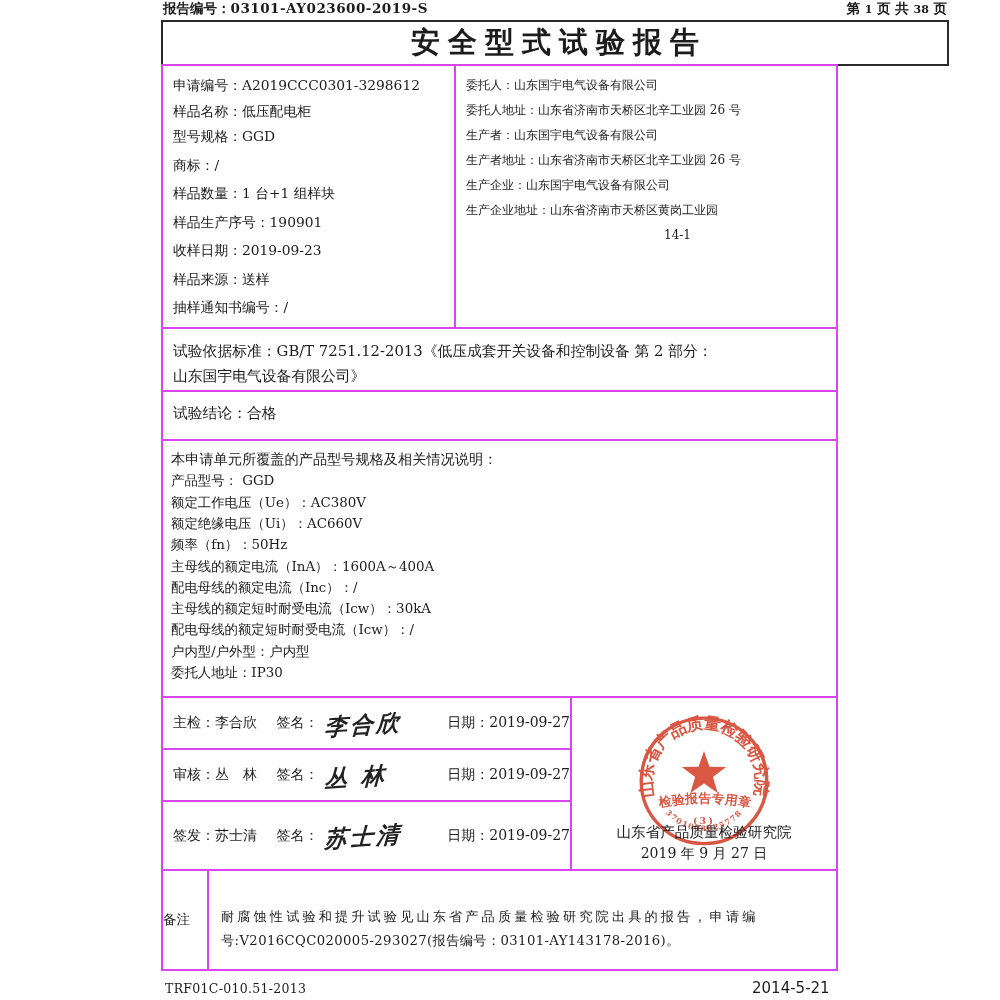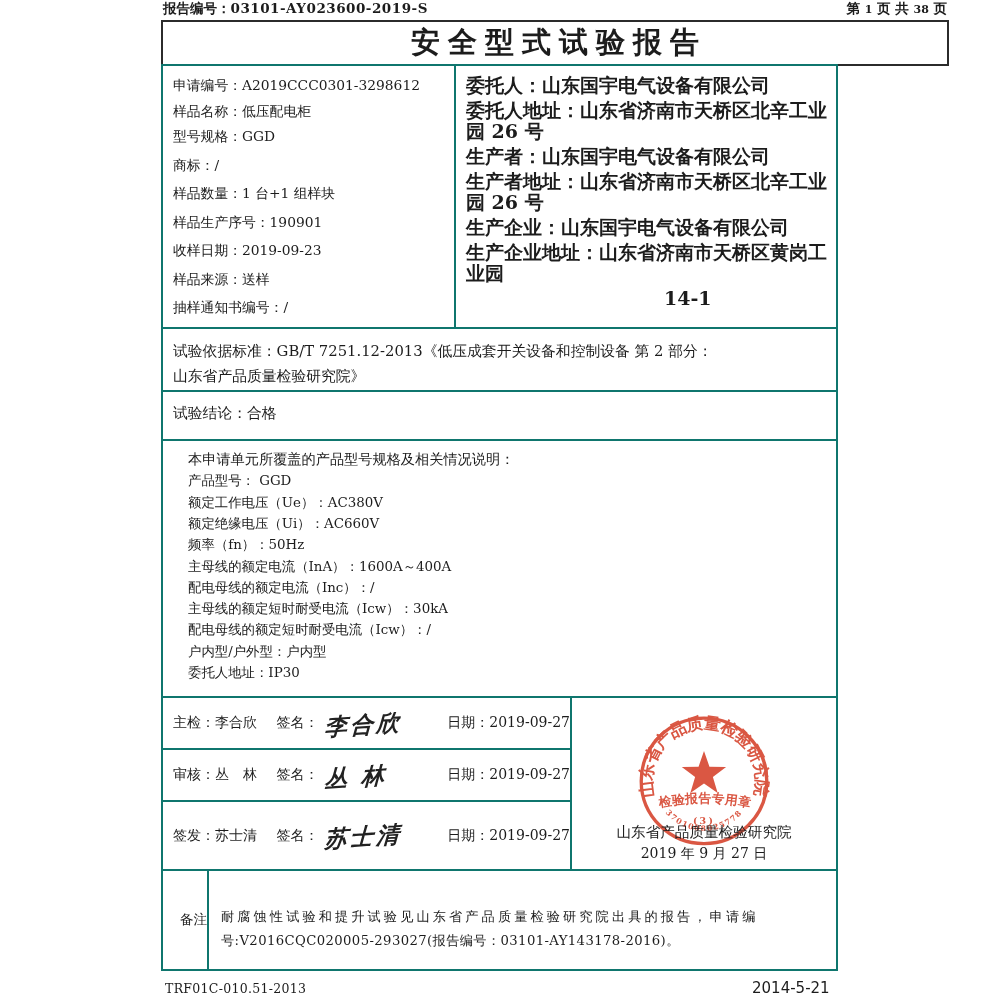--- a/index.html
+++ b/index.html
@@ -11,54 +11,54 @@
   
   .page-header { display:flex; justify-content:space-between; align-items:flex-end; height:17px; font-size:13.5px; font-weight:bold; padding:0 2px 2px 2px; }
   .page-header .num { font-weight:600; letter-spacing:.5px; }
   .page-header .pg-digit { font-size:11px; }
 
   
   .title-box { border:2px solid #2b2b2b; height:46px; display:flex; align-items:center; justify-content:center; }
   .title-box h1 { font-size:29px; font-weight:bold; letter-spacing:8px; text-indent:8px;font-family:Liberation Mono, monospace; }
 
   table { border-collapse:collapse; width:677px; table-layout:fixed; margin-top:-2px; }
-  td { border:2px solid #0f766e; vertical-align:top; }
+  td { border:2px solid #d946ef; vertical-align:top; }
 
   
   .info-left { width:293px; padding:9px 8px 4px 10px; font-size:13.8px; }
   .info-left div { margin-bottom:5.2px; line-height:20.5px; }
   .info-left div.sp { margin-bottom:8px; }
-  .info-right { padding:9px 0 4px 10px; font-size:19px;font-weight:bold; }
+  .info-right { padding:9px 0 4px 10px; font-size:12px; }
   .info-right div { line-height:21px; margin-bottom:4px; }
   .group-gap { }
   .indent-151 { padding-left:198px; }
 
   .std-cell { height:63px; padding:9px 10px 0 10px; font-size:14.8px; line-height:25px; }
   .concl-cell { height:47px; padding:12px 10px 16px 10px; font-size:14.8px; }
 
-  .coverage-cell { height:257px; padding:8px 10px 0 25px; font-size:13.4px; }
+  .coverage-cell { height:257px; padding:8px 10px 0 8px; font-size:13.4px; }
   .coverage-cell div { line-height:21.3px; }
   .coverage-cell div:first-child { font-size:14.2px; }
 
   
   .sig-cell { width:409px; height:52px; padding:0 0 0 10px; font-size:14px; }
   .sig-row3 .sig-cell { height:69px; }
   .sig-inner { display:flex; align-items:center; height:100%; }
   .sig-role { width:105px; }
   .sig-label { width:48px; }
   .hw { display:inline-block; width:125px; font-family:"DejaVu Sans","Liberation Sans",sans-serif; font-style:italic; font-weight:600; font-size:23px; transform:rotate(-4deg) skewX(-6deg); letter-spacing:3px; color:#222; white-space:nowrap; }
   .sig-date { white-space:nowrap; }
 
   .stamp-cell { position:relative; padding:0; }
   .stamp-svg { position:absolute; left:50%; top:-6px; transform:translateX(-50%); opacity:.9; }
   .stamp-org { position:absolute; left:0; right:0; bottom:27px; text-align:center; font-size:14.6px; }
   .stamp-date { position:absolute; left:0; right:0; bottom:6px; text-align:center; font-size:14px; }
 
   
-  .remark-label { width:46px; height:100px; text-align:right; vertical-align:middle; font-size:13.5px; }
+  .remark-label { width:46px; height:100px; text-align:left; vertical-align:middle; font-size:13.5px; }
   .remark-cell { padding:22px 10px 0 12px; font-size:13.2px; }
   .remark-cell .l1 { letter-spacing:3.1px; line-height:24px;margin-top:12px; }
   .remark-cell .l2 { letter-spacing:.4px; line-height:24px; }
 
   
   .footer-left { position:absolute; left:165px; top:981px; font-size:12.5px; letter-spacing:.3px; }
   .footer-right { position:absolute; left:752px; top:979px; font-size:15px; font-family:"DejaVu Sans","Liberation Sans",sans-serif; }
 </style>
 </head>
 <body>
@@ -108,21 +108,21 @@
         </td>
       </tr>
     </tbody>
       </table>
 
     <table>
       <tbody>
           <tr>
         <td class="std-cell">
           <div>试验依据标准：GB/T 7251.12-2013《低压成套开关设备和控制设备 第 2 部分：</div>
-          <div>山东省产品质量检验研究院》</div>
+          <div>山东国宇电气设备有限公司》</div>
         </td>
       </tr>
       <tr>
         <td class="concl-cell">
           <div>试验结论：合格</div>
         </td>
       </tr>
       <tr>
         <td class="coverage-cell">
           <div>本申请单元所覆盖的产品型号规格及相关情况说明：</div>

